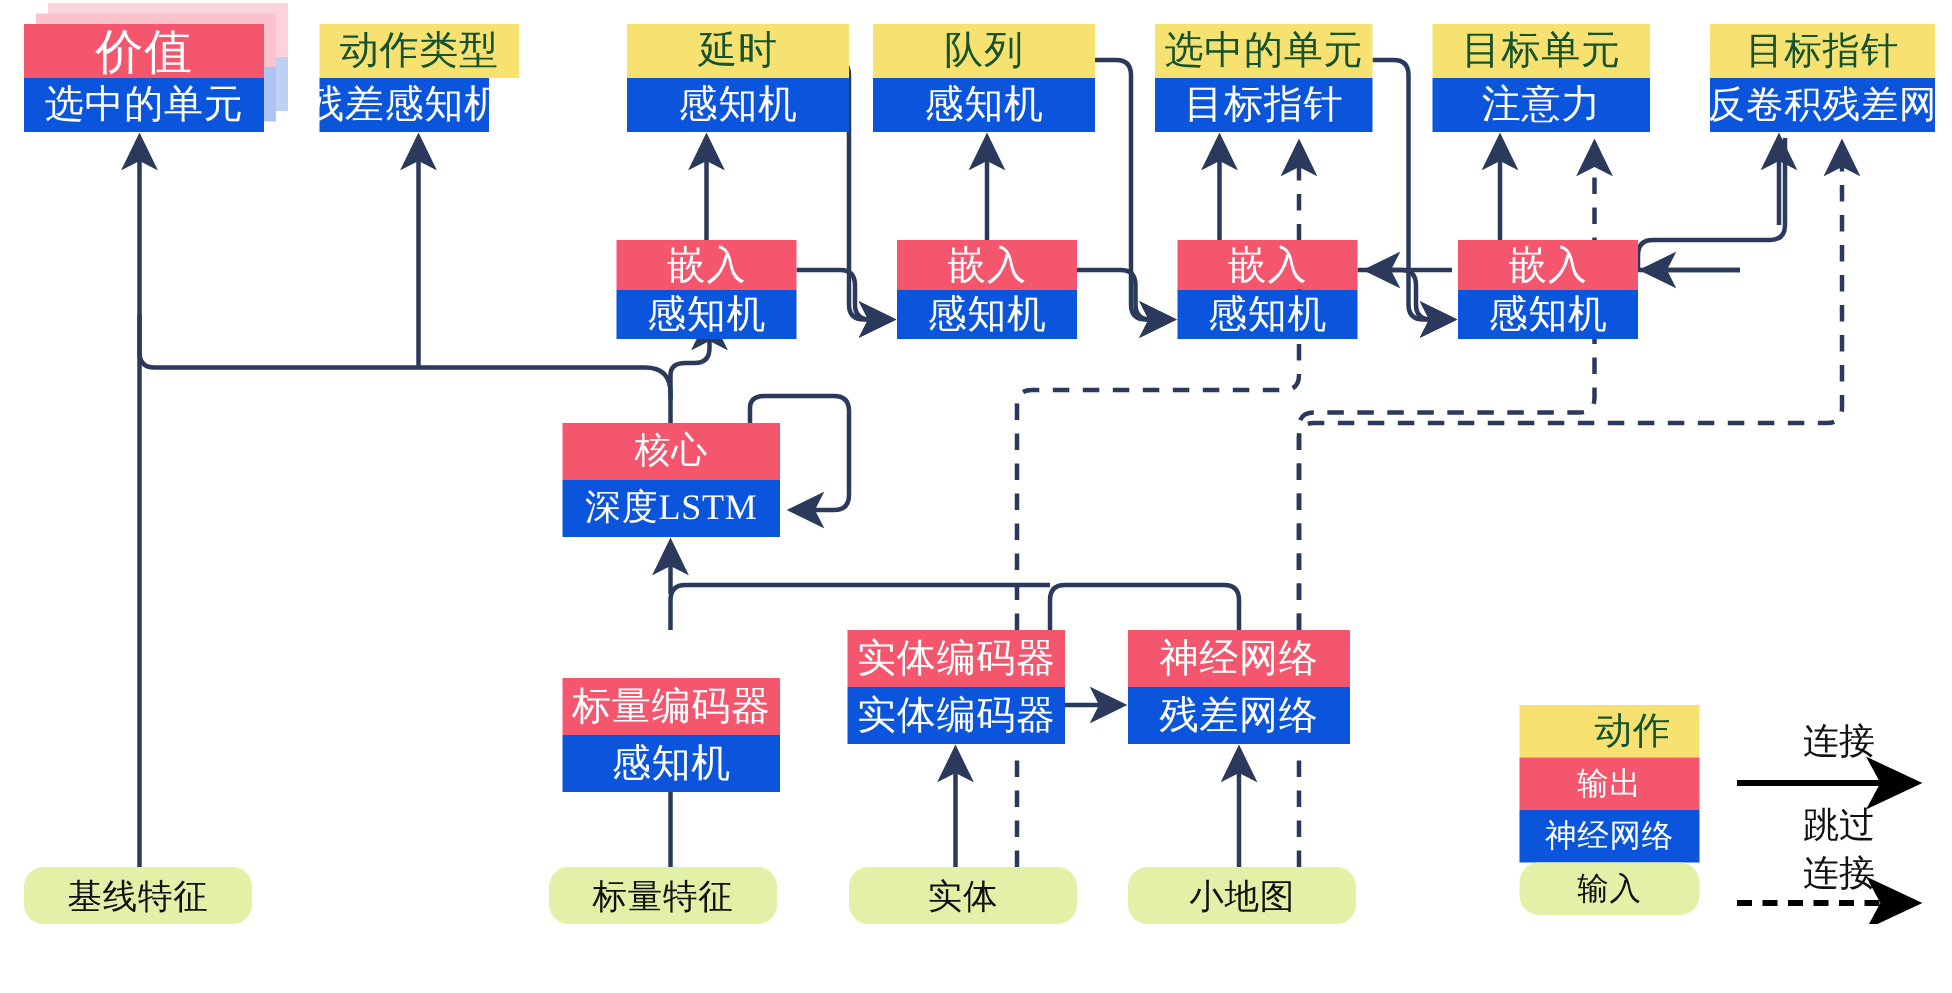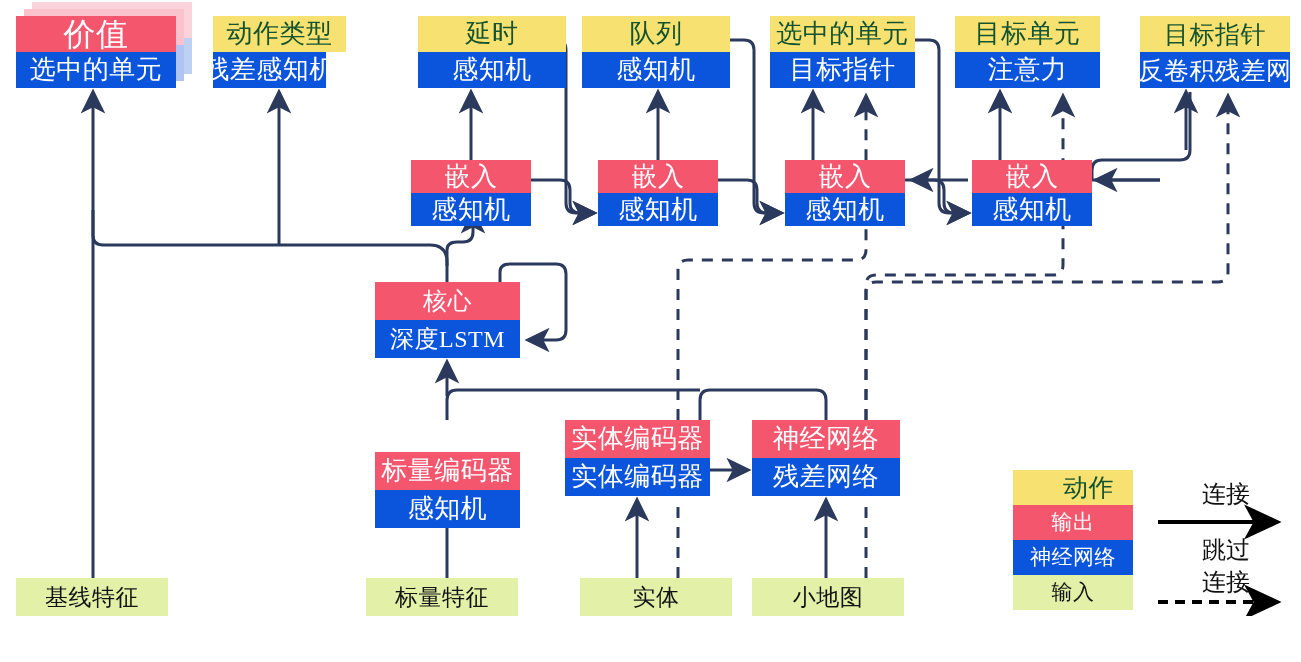--- a/index.html
+++ b/index.html
@@ -6,21 +6,21 @@
   body{font-family:"Liberation Serif","DejaVu Serif",serif;}
   #canvas{position:relative;width:1301px;height:662px;background:#ffffff;overflow:hidden;}
   svg.edges{position:absolute;left:0;top:0;width:1301px;height:662px;pointer-events:none;}
 
   .node{position:absolute;box-sizing:border-box;}
   .cell{display:flex;align-items:center;justify-content:center;box-sizing:border-box;
         line-height:1;white-space:nowrap;letter-spacing:.5px;}
   .c-yellow{background:#F7E271;color:#14532d;}
   .c-pink{background:#F4566E;color:#ffffff;}
   .c-blue{background:#0B55DC;color:#ffffff;}
-  .c-green{background:#E3F0A8;color:#111111;}
+  .c-green{background:#E3F0A8;color:#111111;border-radius:13px;}
 
   .shadow1,.shadow2{position:absolute;box-sizing:border-box;}
 
   .legend-box{position:absolute;}
   .legend-box .cell{justify-content:center;}
   .lg-label{position:absolute;color:#111111;white-space:nowrap;text-align:center;}
   svg.legend-line{position:absolute;}
 </style>
 </head>
 <body>
@@ -196,21 +196,21 @@
       <div class="node" style="left: 752px; top: 420px; width: 148px; height: 76px;">
         <div style="position: absolute; left: 0px; top: 0px; width: 148px; height: 76px;">
           <div class="cell c-pink" style="position: absolute; left: 0px; top: 0px; width: 148px; height: 38px; font-size: 26px;">神经网络</div>
           <div class="cell c-blue" style="position: absolute; left: 0px; top: 38px; width: 148px; height: 38px; font-size: 26px;">残差网络</div>
         </div>
       </div>
     </div>
   <div id="inputs-layer">
       <div class="node cell c-green" style="left: 16px; top: 578px; width: 152px; height: 38px; font-size: 23px;">基线特征</div>
       <div class="node cell c-green" style="left: 366px; top: 578px; width: 152px; height: 38px; font-size: 23px;">标量特征</div>
-      <div class="node cell c-green" style="left: 580px; top: 578px; width: 152px; height: 38px; font-size: 23px;">实体</div>
+      <div class="node cell c-green" style="left: 566px; top: 578px; width: 152px; height: 38px; font-size: 23px;">实体</div>
       <div class="node cell c-green" style="left: 752px; top: 578px; width: 152px; height: 38px; font-size: 23px;">小地图</div>
     </div>
 
   <div class="legend-box" id="legend-swatches" style="left:1013px;top:470px;width:120px;">
       <div class="cell c-yellow" style="width: 120px; height: 35px; font-size: 25px; padding-left: 31px;">动作</div>
       <div class="cell c-pink" style="width: 120px; height: 35px; font-size: 21px;">输出</div>
       <div class="cell c-blue" style="width: 120px; height: 35px; font-size: 21px;">神经网络</div>
       <div class="cell c-green" style="width: 120px; height: 35px; font-size: 21px;">输入</div>
     </div>
 

